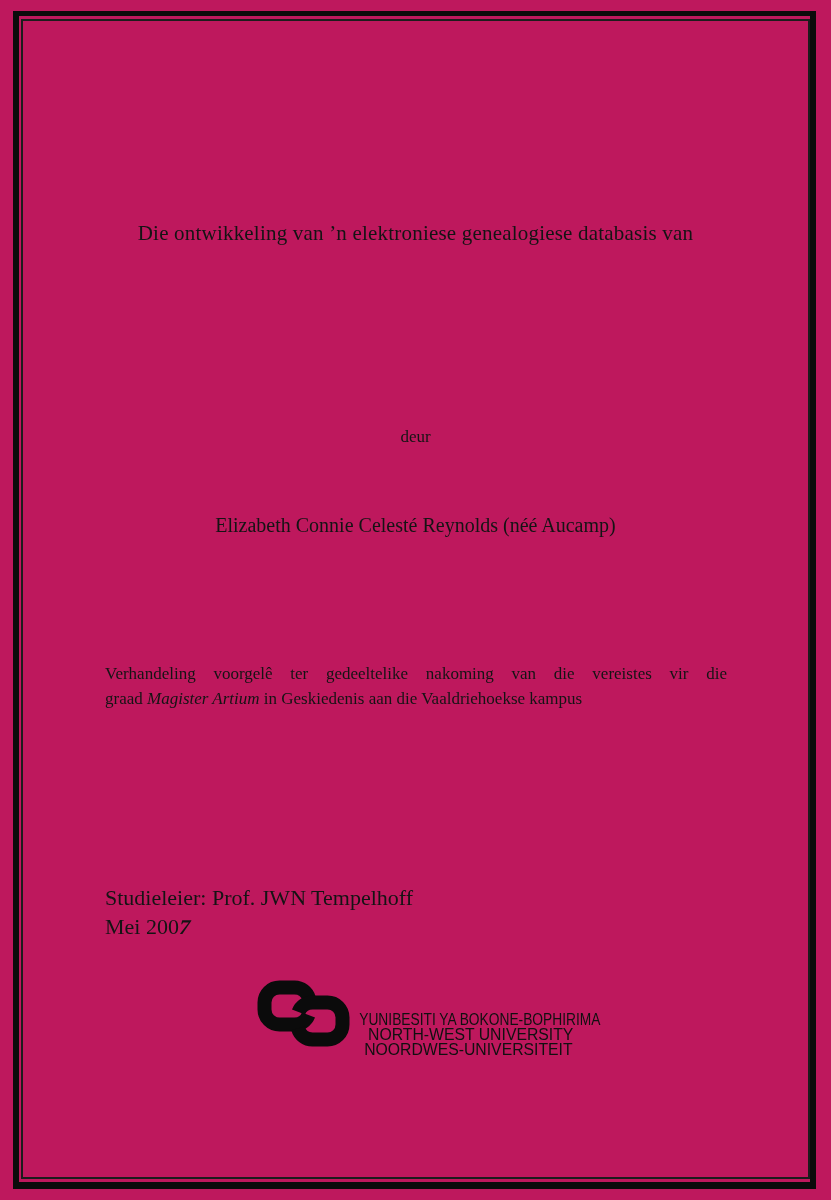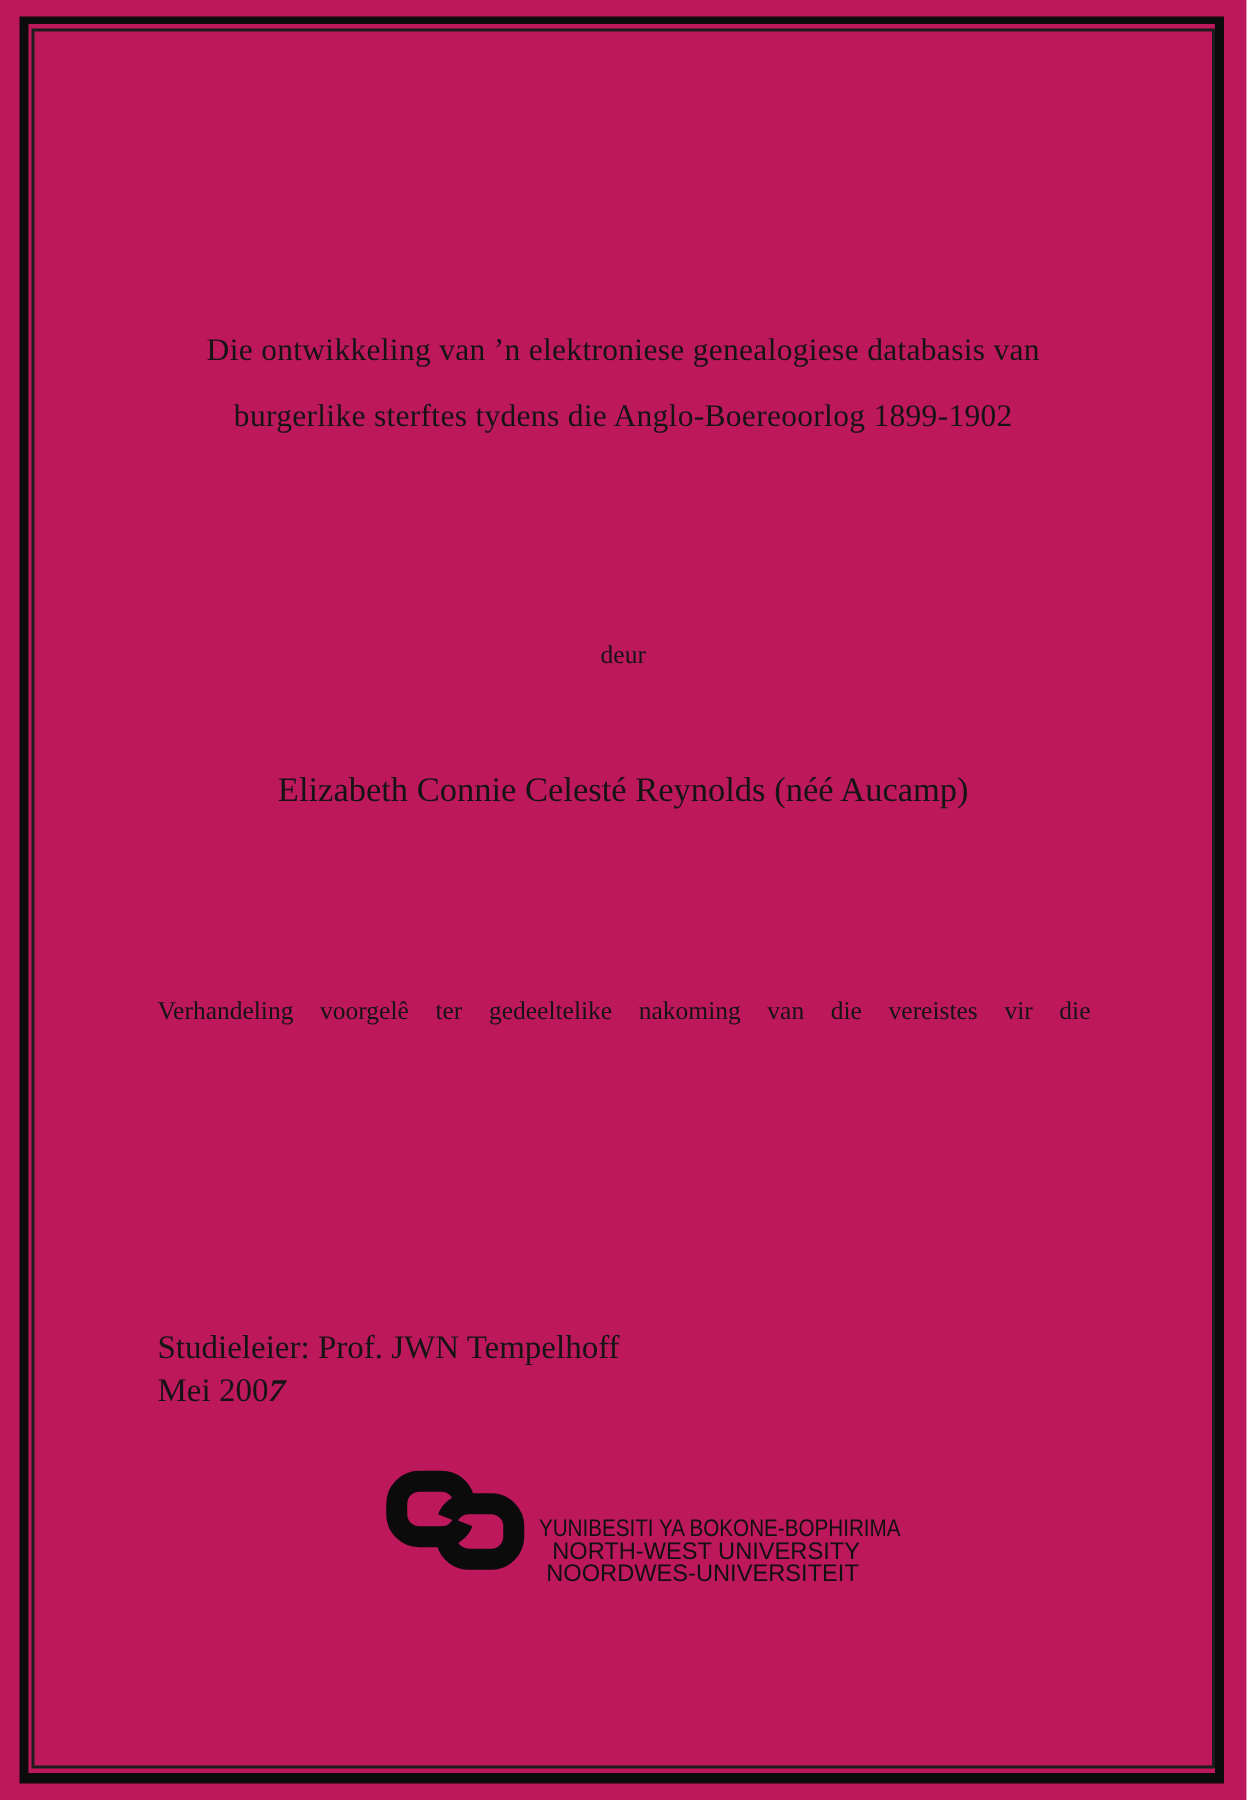--- a/index.html
+++ b/index.html
@@ -55,21 +55,21 @@
     top: 427px;
     text-align: center;
     font-size: 17px;
   }
   .author-line {
     position: absolute;
     left: 0;
     right: 0;
     top: 514px;
     text-align: center;
-    font-size: 23px;
+    font-size: 20px;
   }
   .statement-block {
     position: absolute;
     left: 105px;
     width: 622px;
     top: 662px;
     font-size: 17px;
     line-height: 24.5px;
   }
   .statement-justified {
@@ -125,29 +125,29 @@
 </head>
 <body>
 
 <div class="scan-page">
 
   <div class="frame-outer"></div>
   <div class="frame-inner"></div>
 
   <div class="title-block">
     <span class="title-line">Die ontwikkeling van ’n elektroniese genealogiese databasis van</span>
-    <span class="title-line">burgerlike sterftes tydens die Anglo-Boereoorlog 1899-1902</span>
   </div>
 
   <div class="byline">deur</div>
 
   <div class="author-line">Elizabeth Connie Celesté Reynolds (néé Aucamp)</div>
 
   <div class="statement-block">
     <div class="statement-justified">Verhandeling voorgelê ter gedeeltelike nakoming van die vereistes vir die</div>
+    <div><span>graad </span><span class="italic">Magister Artium</span><span> in Geskiedenis aan die Vaaldriehoekse kampus</span></div>
   </div>
 
   <div class="supervisor-block">
     <div>Studieleier: Prof. JWN Tempelhoff</div>
     <div><span>Mei 200</span><span class="odd-seven">7</span></div>
   </div>
 
   <svg class="logo-mark" viewBox="0 0 93 67" xmlns="http://www.w3.org/2000/svg" aria-hidden="true">
     <rect x="7.5" y="7.5" width="45" height="37" rx="15" fill="none" stroke="#0b0b0b" stroke-width="14" pathLength="100" stroke-dasharray="25 12 63 0"></rect>
     <rect x="40.5" y="22.5" width="45" height="37" rx="15" fill="none" stroke="#0b0b0b" stroke-width="14" pathLength="100" stroke-dasharray="75 12 13 0"></rect>

